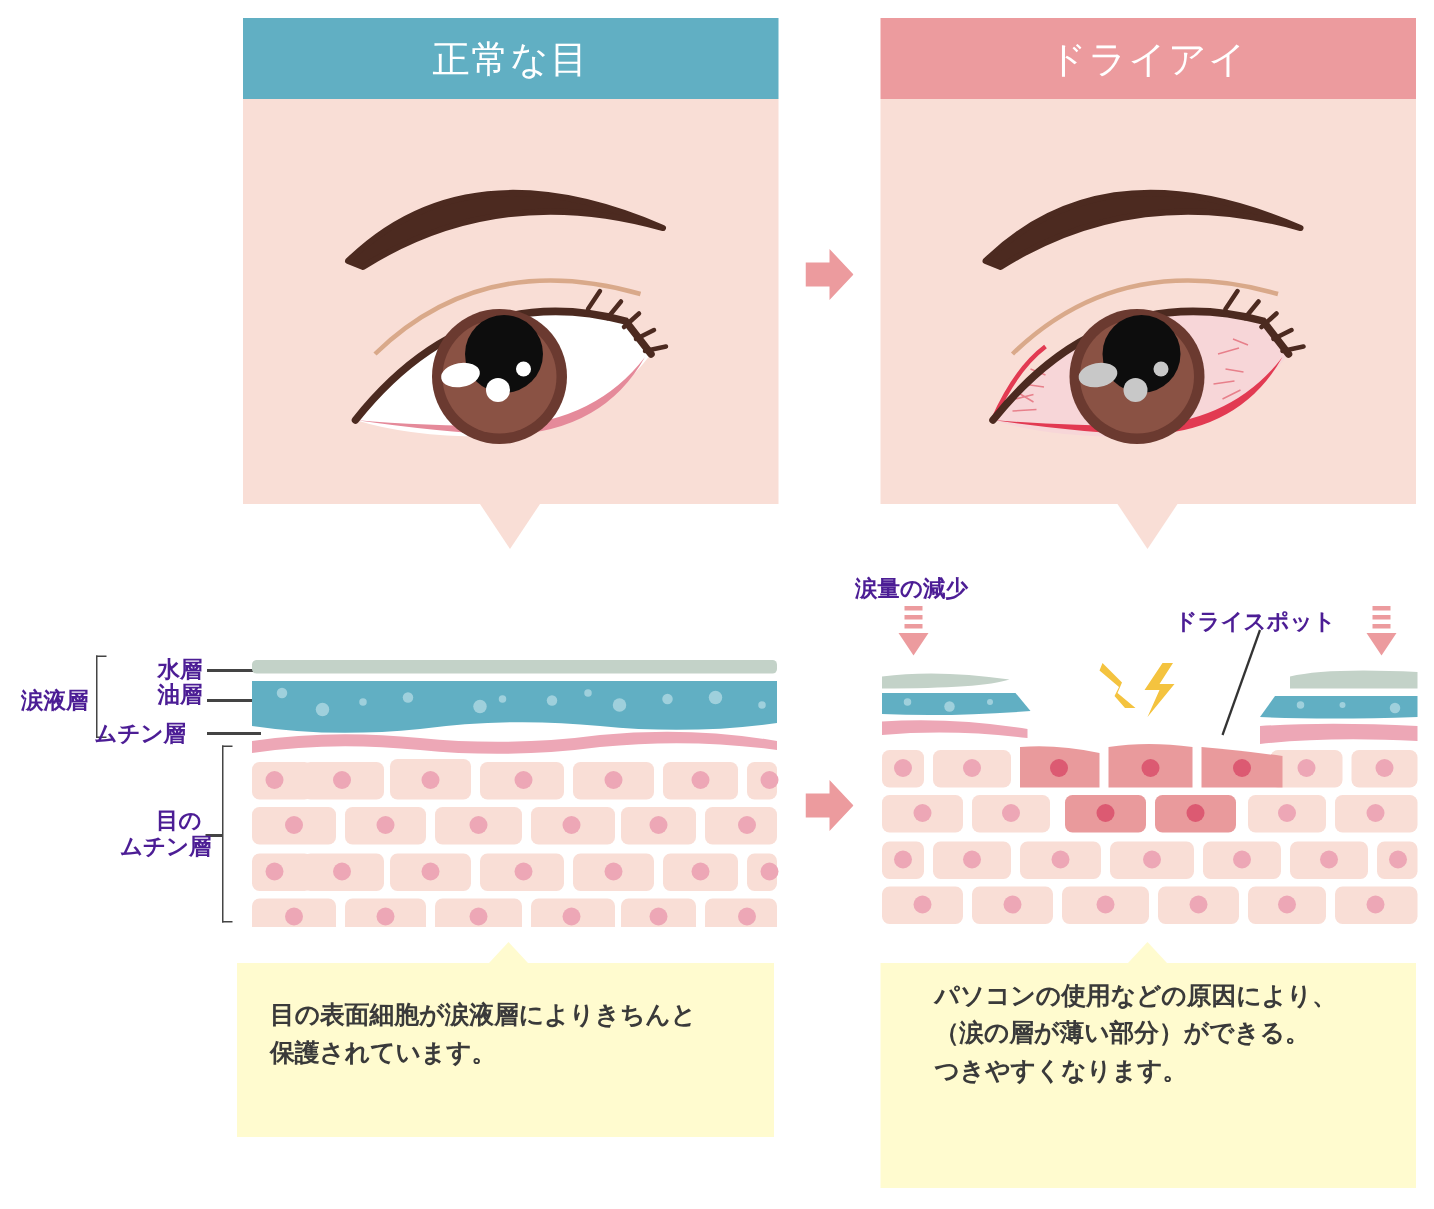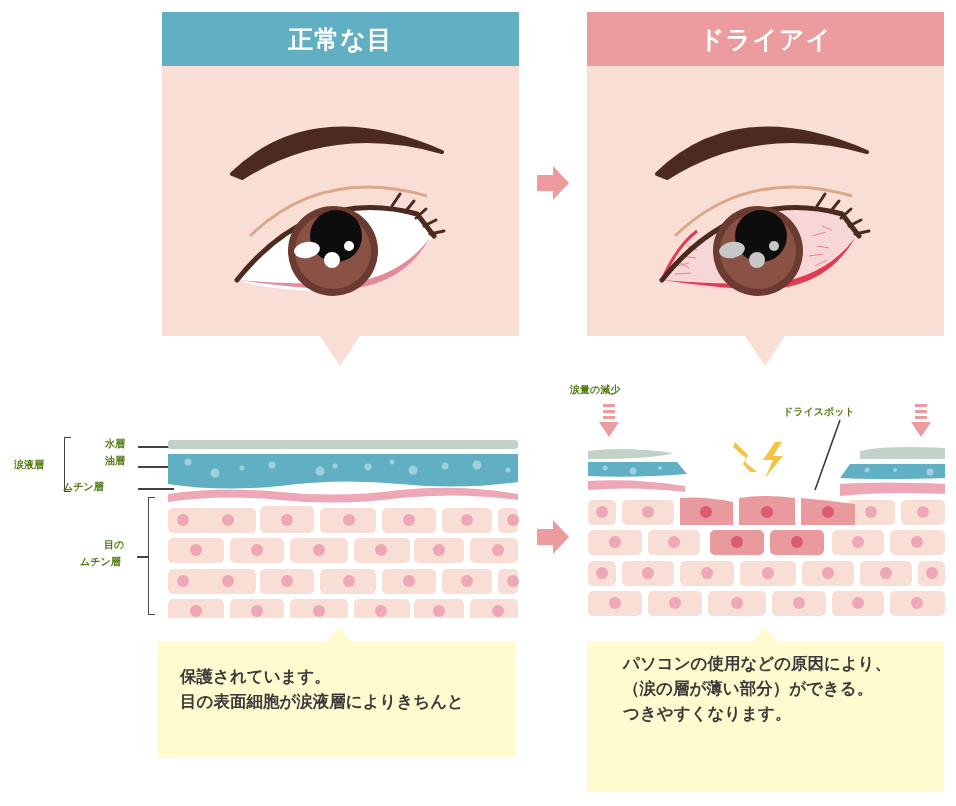--- a/index.html
+++ b/index.html
@@ -1,23 +1,23 @@
 <!DOCTYPE html>
 <html><head>
 <meta charset="utf-8">
 <style>
   * { margin:0; padding:0; box-sizing:border-box; }
   body { width:956px; height:806px; background:#ffffff; position:relative; overflow:hidden;
          font-family:"DejaVu Sans", sans-serif; color:#333; }
   .header { position:absolute; height:54px; display:flex; align-items:center; justify-content:center;
-            color:#fff; font-size:25px; font-weight:bold; letter-spacing:1px; }
+            color:#fff; font-size:25px; font-weight:normal; letter-spacing:1px; }
   .panel { position:absolute; background:#f9ded6; }
   .notch { position:absolute; width:0; height:0; border-left:20px solid transparent; border-right:20px solid transparent; }
   .caption { position:absolute; background:#fffbcf; font-size:16.5px; font-weight:bold; line-height:25px; color:#3a3a3a; }
-  .label { position:absolute; font-size:10px; font-weight:bold; color:#4d7c0f; white-space:nowrap; }
+  .label { position:absolute; font-size:15px; font-weight:bold; color:#4c1d95; white-space:nowrap; }
   .bracket { position:absolute; border:1.5px solid #444; border-right:none; }
   .leader { position:absolute; height:1.5px; background:#444; }
   svg { position:absolute; }
 </style>
 </head>
 <body>
 
 <div class="header" style="left:162px;top:12px;width:357px;background:#61afc3;">
   <span>正常な目</span>
 </div>
@@ -262,22 +262,22 @@
     <circle cx="121" cy="112" r="6"></circle>
       <circle cx="182" cy="112" r="6"></circle>
       <circle cx="243" cy="112" r="6"></circle>
     <circle cx="152" cy="142" r="6"></circle>
       <circle cx="212" cy="142" r="6"></circle>
   </g>
 </svg>
 
 <div class="notch" style="left:326px;top:628px;border-left-width:13px;border-right-width:13px;border-bottom:14px solid #fffbcf;"></div>
 <div class="caption" style="left:158px;top:642px;width:358px;height:116px;padding:22px 0 0 22px;">
+  <div>目の表面細胞が涙液層によりきちんと</div>
   <div>保護されています。</div>
-  <div>目の表面細胞が涙液層によりきちんと</div>
 </div>
 
 <div class="notch" style="left:752px;top:628px;border-left-width:13px;border-right-width:13px;border-bottom:14px solid #fffbcf;"></div>
 <div class="caption" style="left:587px;top:642px;width:357px;height:150px;padding:9px 0 0 36px;">
   <div>パソコンの使用などの原因により、</div>
   <div>（涙の層が薄い部分）ができる。</div>
   <div>つきやすくなります。</div>
 </div>
 
 </body></html>

